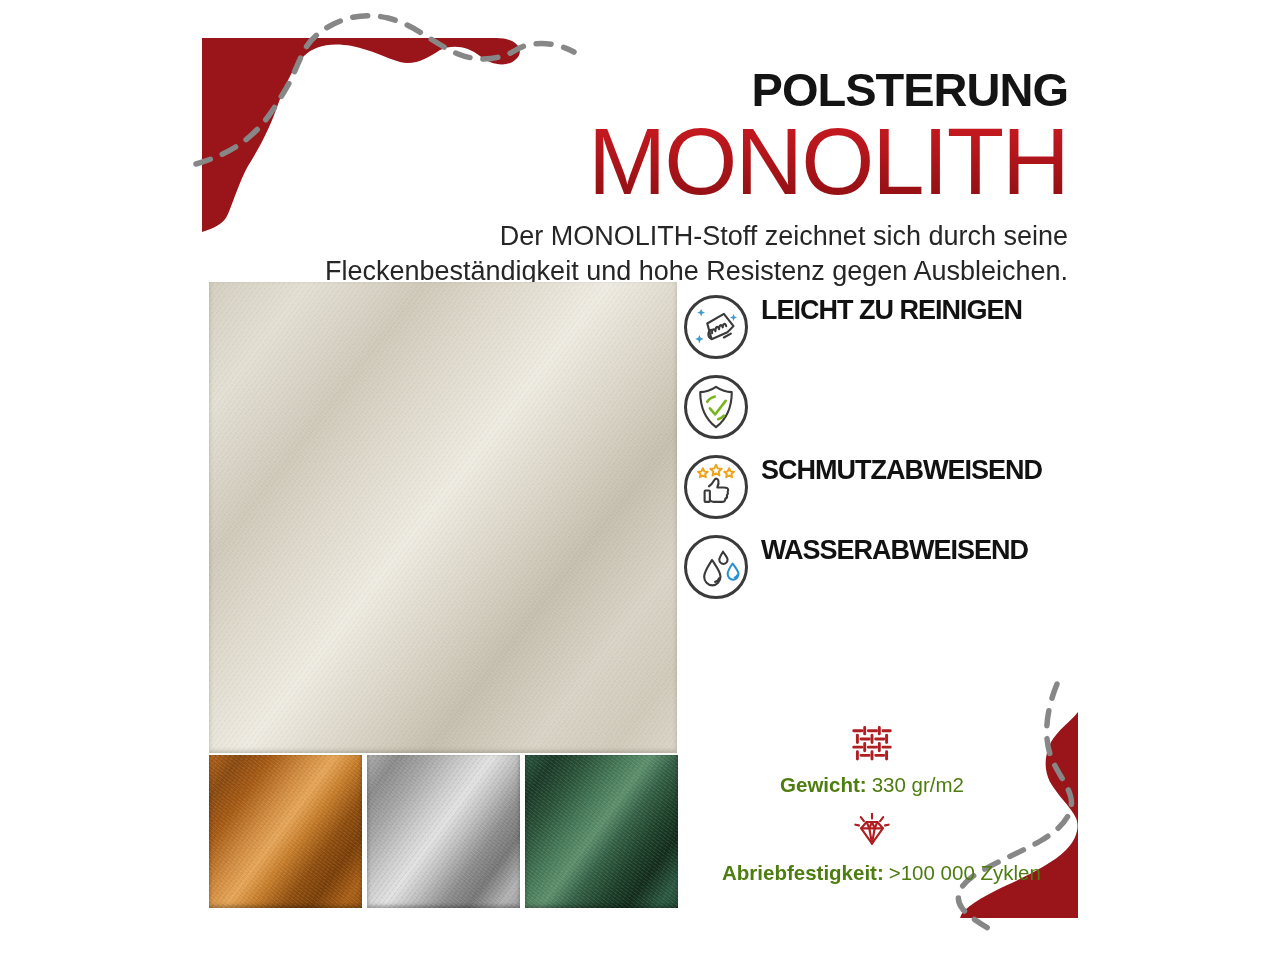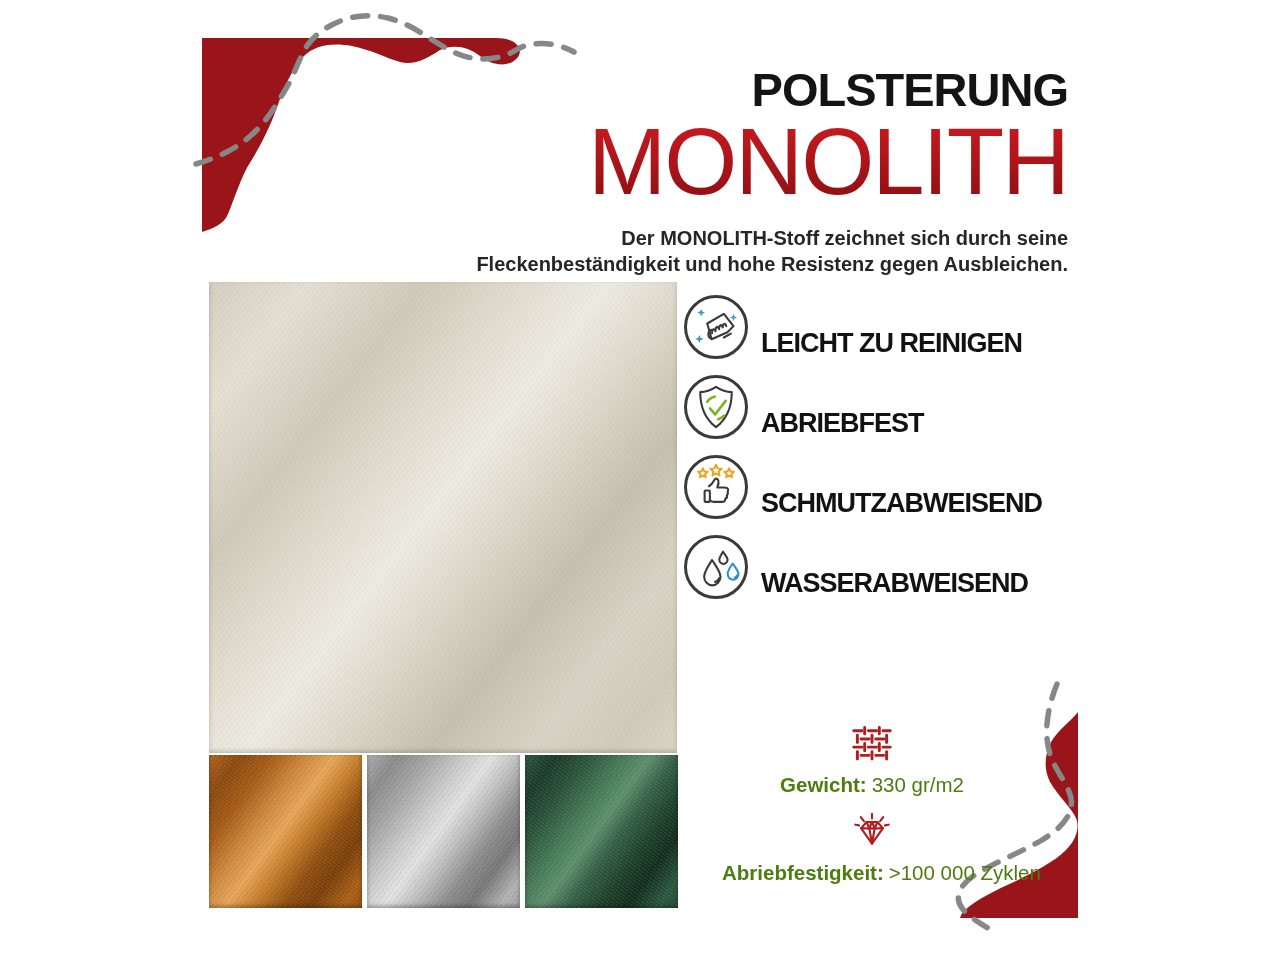--- a/index.html
+++ b/index.html
@@ -15,21 +15,21 @@
   svg.deco{position:absolute;left:0;top:0;width:1280px;height:960px;pointer-events:none;}
 
   
   .header{position:absolute;top:66px;right:212px;text-align:right;}
   .kicker{font-size:47px;line-height:1;font-weight:bold;letter-spacing:-1px;color:var(--title-black);}
   .title{margin:2px 0 0 0;font-size:94px;line-height:1;font-weight:normal;letter-spacing:-2px;color:#b2141a;}
   @supports ((-webkit-background-clip:text) or (background-clip:text)){
     .title{background:linear-gradient(180deg,var(--monolith-red-top) 8%,var(--monolith-red-bottom) 95%);
            -webkit-background-clip:text;background-clip:text;color:transparent;}
   }
-  .desc{margin:16px 0 0 0;font-size:20px;line-height:1.3;font-weight:bold;color:var(--desc-gray);}
+  .desc{margin:10px 0 0 0;font-size:27px;line-height:1.3;font-weight:normal;color:var(--desc-gray);}
 
   
   .fabric-main{position:absolute;left:209px;top:282px;width:468px;height:471px;
     background:
       repeating-linear-gradient(37deg, rgba(255,255,255,.07) 0 1px, rgba(0,0,0,0) 1px 3px),
       repeating-linear-gradient(-53deg, rgba(94,88,72,.05) 0 1px, rgba(0,0,0,0) 1px 4px),
       linear-gradient(128deg,#d3cebf 0%,#e3dfd3 12%,#cfc9ba 26%,#ded9cb 36%,#eeebe2 48%,
         #dcd7c9 58%,#c4bfae 70%,#d8d3c5 82%,#cfcaba 92%,#dad5c7 100%);
     box-shadow:inset 0 -2px 4px rgba(60,55,40,.25);}
   .swatches{position:absolute;left:209px;top:755px;display:flex;gap:5px;}
@@ -42,21 +42,21 @@
   .swatch.camel{background-image:linear-gradient(126deg,#b2641b 0%,#8a4a10 12%,#a65a14 24%,
       #d08a3e 38%,#e6a658 48%,#c67c2a 58%,#8f4e0e 70%,#7a3f08 80%,#aa5f16 92%,#964f0e 100%);}
   .swatch.silver{background-image:linear-gradient(126deg,#adadad 0%,#8b8b8b 12%,#a5a5a5 24%,
       #cccccc 38%,#e2e2e2 48%,#bfbfbf 58%,#8d8d8d 70%,#777777 80%,#b3b3b3 92%,#9e9e9e 100%);}
   .swatch.green{background-image:linear-gradient(126deg,#2c5740 0%,#1b3a28 12%,#2a5339 24%,
       #477a58 38%,#5d8f6c 48%,#346046 58%,#1d4029 70%,#132c1c 80%,#2b5840 92%,#224a33 100%);}
 
   
   .features{position:absolute;left:684px;top:295px;margin:0;padding:0;list-style:none;
     display:flex;flex-direction:column;gap:16px;}
-  .feature{display:flex;align-items:flex-end;gap:13px;}
+  .feature{display:flex;align-items:flex-start;gap:13px;}
   .icon-circle{flex:0 0 auto;width:64px;height:64px;border:3px solid var(--icon-outline);
     border-radius:50%;background:#fff;display:flex;align-items:center;justify-content:center;}
   .icon-circle svg{width:56px;height:56px;}
   .feature-label{font-size:27px;font-weight:bold;letter-spacing:-1px;color:#121212;white-space:nowrap;}
 
   
   .specs{position:absolute;left:722px;top:722px;width:300px;text-align:center;}
   .spec-icon{display:inline-block;}
   .spec-line{font-size:20.5px;color:#4d7c0f;line-height:1.25;white-space:nowrap;}
   .spec-line b{margin-right:5px;}
@@ -124,21 +124,20 @@
       <span class="icon-circle">
         <svg viewBox="0 0 64 64">
           <path fill="none" stroke="var(--icon-outline)" stroke-width="2.4" stroke-linejoin="round" d="M32 9 C38 13 44 15 50 15 C50 32 45 45 32 55 C19 45 14 32 14 15 C20 15 26 13 32 9 Z"></path>
           <g fill="none" stroke="var(--check-green)" stroke-width="3" stroke-linecap="round" stroke-linejoin="round">
             <path d="M22 26 c2 -3.2 5 -5.2 8.5 -5.8"></path>
             <path d="M41 42 c-1.8 1.8 -4 3.2 -6.5 4"></path>
             <path d="M25 33.5 l6 7 L43 25"></path>
           </g>
         </svg>
       </span>
-      <span class="feature-label">ABRIEBFEST</span>
     </li>
 
     <li class="feature">
       <span class="icon-circle">
         <svg viewBox="0 0 64 64">
           <g fill="none" stroke="var(--star-orange)" stroke-width="2.2" stroke-linejoin="round">
             <path d="M17 10.5 l1.6 3.6 3.9 0.4 -2.9 2.6 0.8 3.8 -3.4 -2 -3.4 2 0.8 -3.8 -2.9 -2.6 3.9 -0.4 Z"></path>
             <path d="M32 6.5 l1.9 4.2 4.6 0.5 -3.4 3.1 0.9 4.5 -4 -2.3 -4 2.3 0.9 -4.5 -3.4 -3.1 4.6 -0.5 Z"></path>
             <path d="M47 10.5 l1.6 3.6 3.9 0.4 -2.9 2.6 0.8 3.8 -3.4 -2 -3.4 2 0.8 -3.8 -2.9 -2.6 3.9 -0.4 Z"></path>
           </g>

